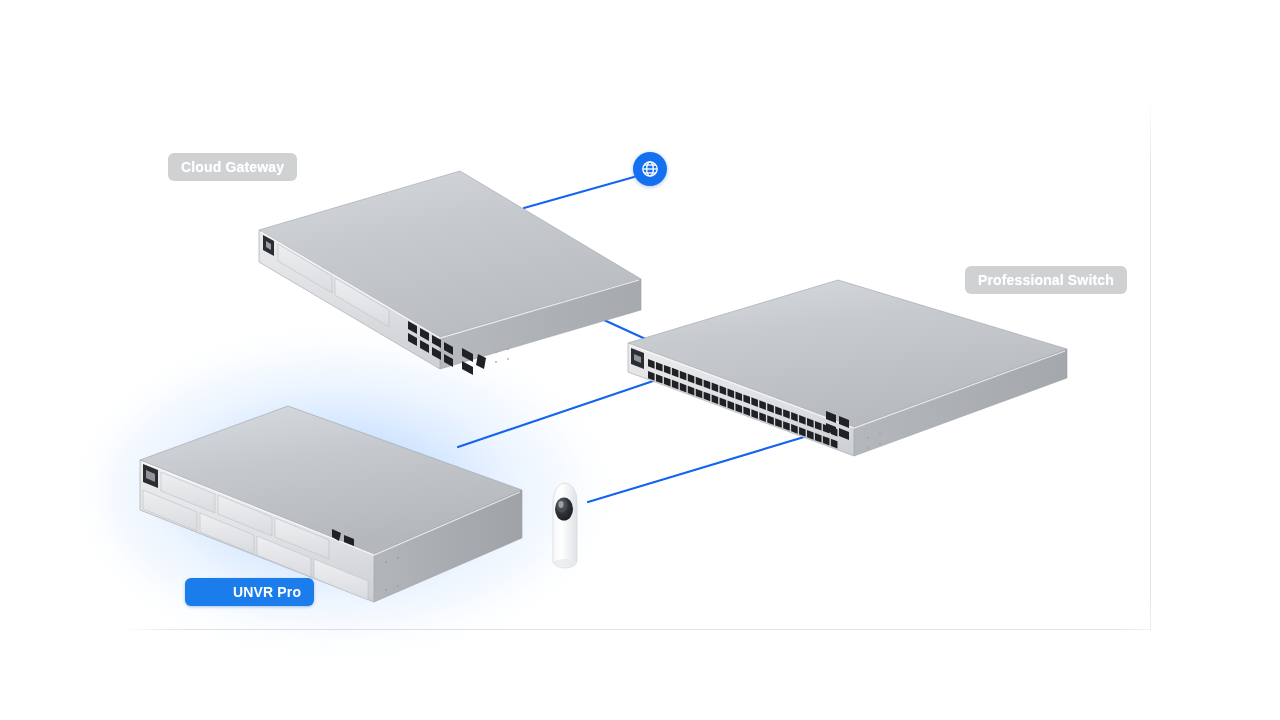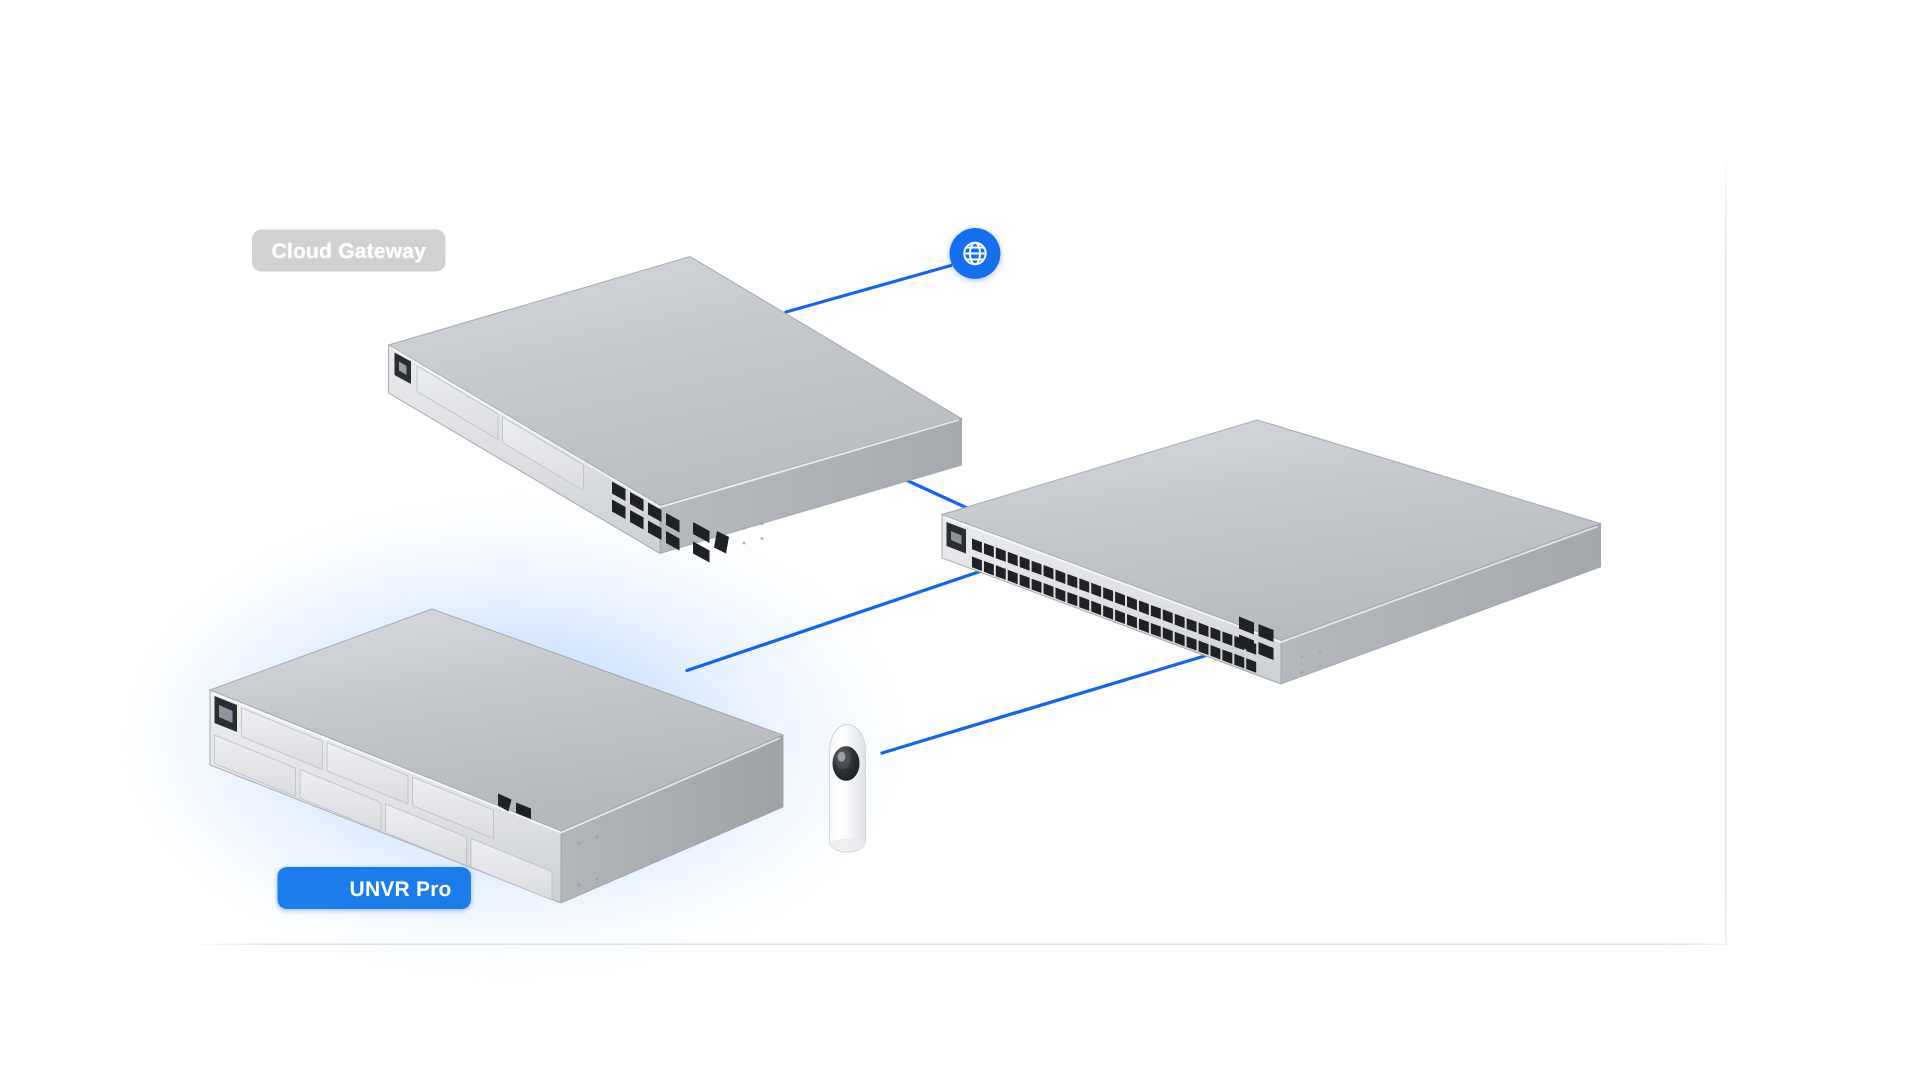--- a/index.html
+++ b/index.html
@@ -429,17 +429,18 @@
         <ellipse cx="21" cy="34" rx="9" ry="11.5" fill="url(#camLens)"></ellipse>
         <ellipse cx="19" cy="31" rx="5.2" ry="6.8" fill="#4a4f56" opacity="0.75"></ellipse>
         <ellipse cx="18" cy="29.5" rx="2.6" ry="3.4" fill="#cfd4da" opacity="0.6"></ellipse>
 
         <ellipse cx="22" cy="88" rx="12" ry="4" fill="#e8eaec" opacity="0.8"></ellipse>
       </svg>
     </div>
 
     <div class="node-label idle" style="left:168px; top:121px;">Cloud Gateway</div>
 
+    <div class="node-label idle" style="left:965px; top:234px;">Professional Switch</div>
 
     <div class="node-label active" style="left:185px; top:546px;padding-left:48px;">UNVR Pro</div>
 
   </div>
 </div>
 
 </body></html>

